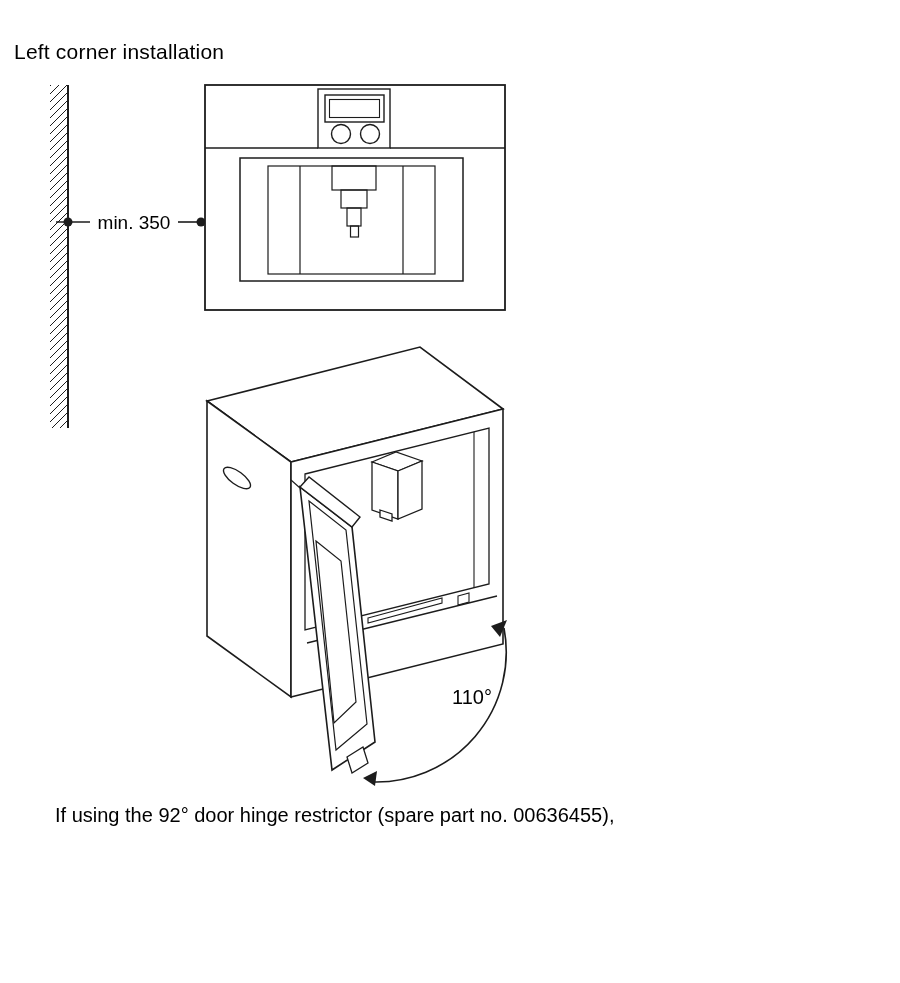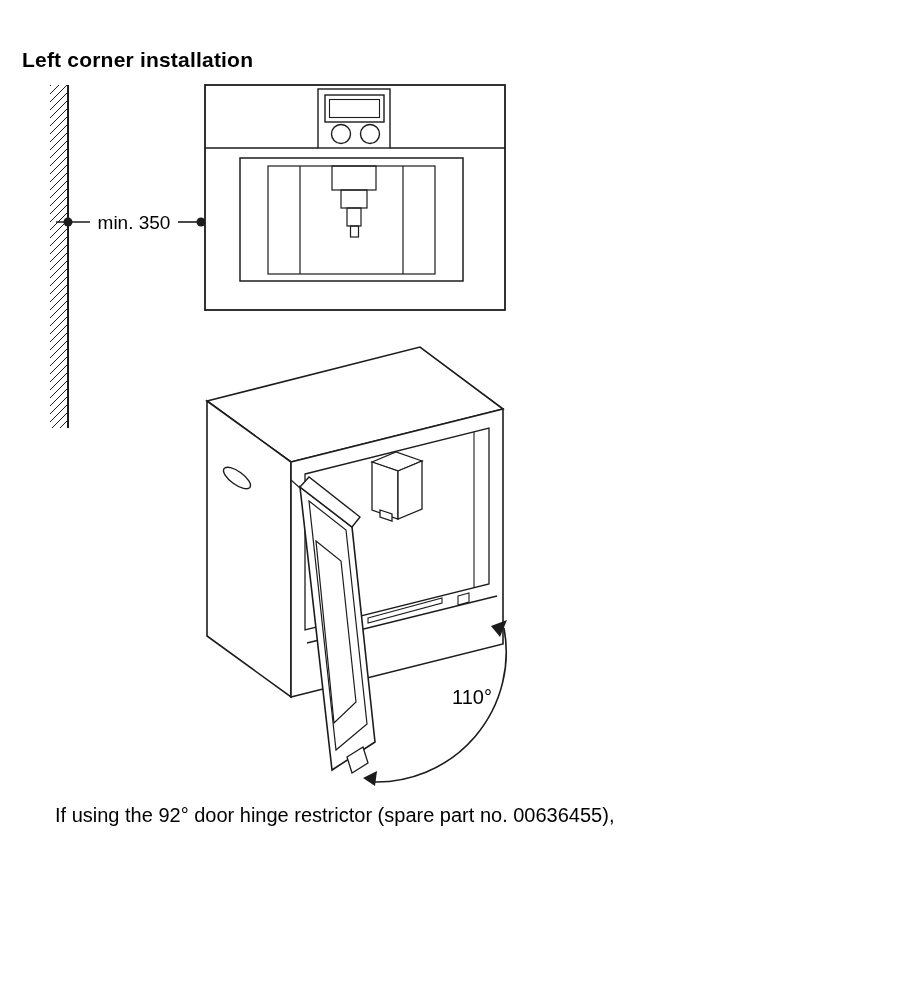--- a/index.html
+++ b/index.html
@@ -2,22 +2,22 @@
 <html><head>
 <meta charset="utf-8">
 <style>
   html,body{margin:0;padding:0}
   body{
     width:900px;height:983px;position:relative;overflow:hidden;
     background:#ffffff;color:#000;
     font-family:"Liberation Sans", sans-serif;
   }
   .title{
-    position:absolute;left:14px;top:40px;margin:8px;
-    font-size:21px;font-weight:700;letter-spacing:.2px;
+    position:absolute;left:14px;top:40px;margin:0;
+    font-size:21px;font-weight:400;letter-spacing:.2px;
   }
   .note{
     position:absolute;left:55px;top:799px;margin:0;
     font-size:20px;line-height:32px;text-align:right;
   }
   svg.diagram{position:absolute;left:0;top:0}
   svg text{font-family:"Liberation Sans", sans-serif;fill:#000}
   .ink{stroke:#1c1c1c}
 </style>
 </head>

